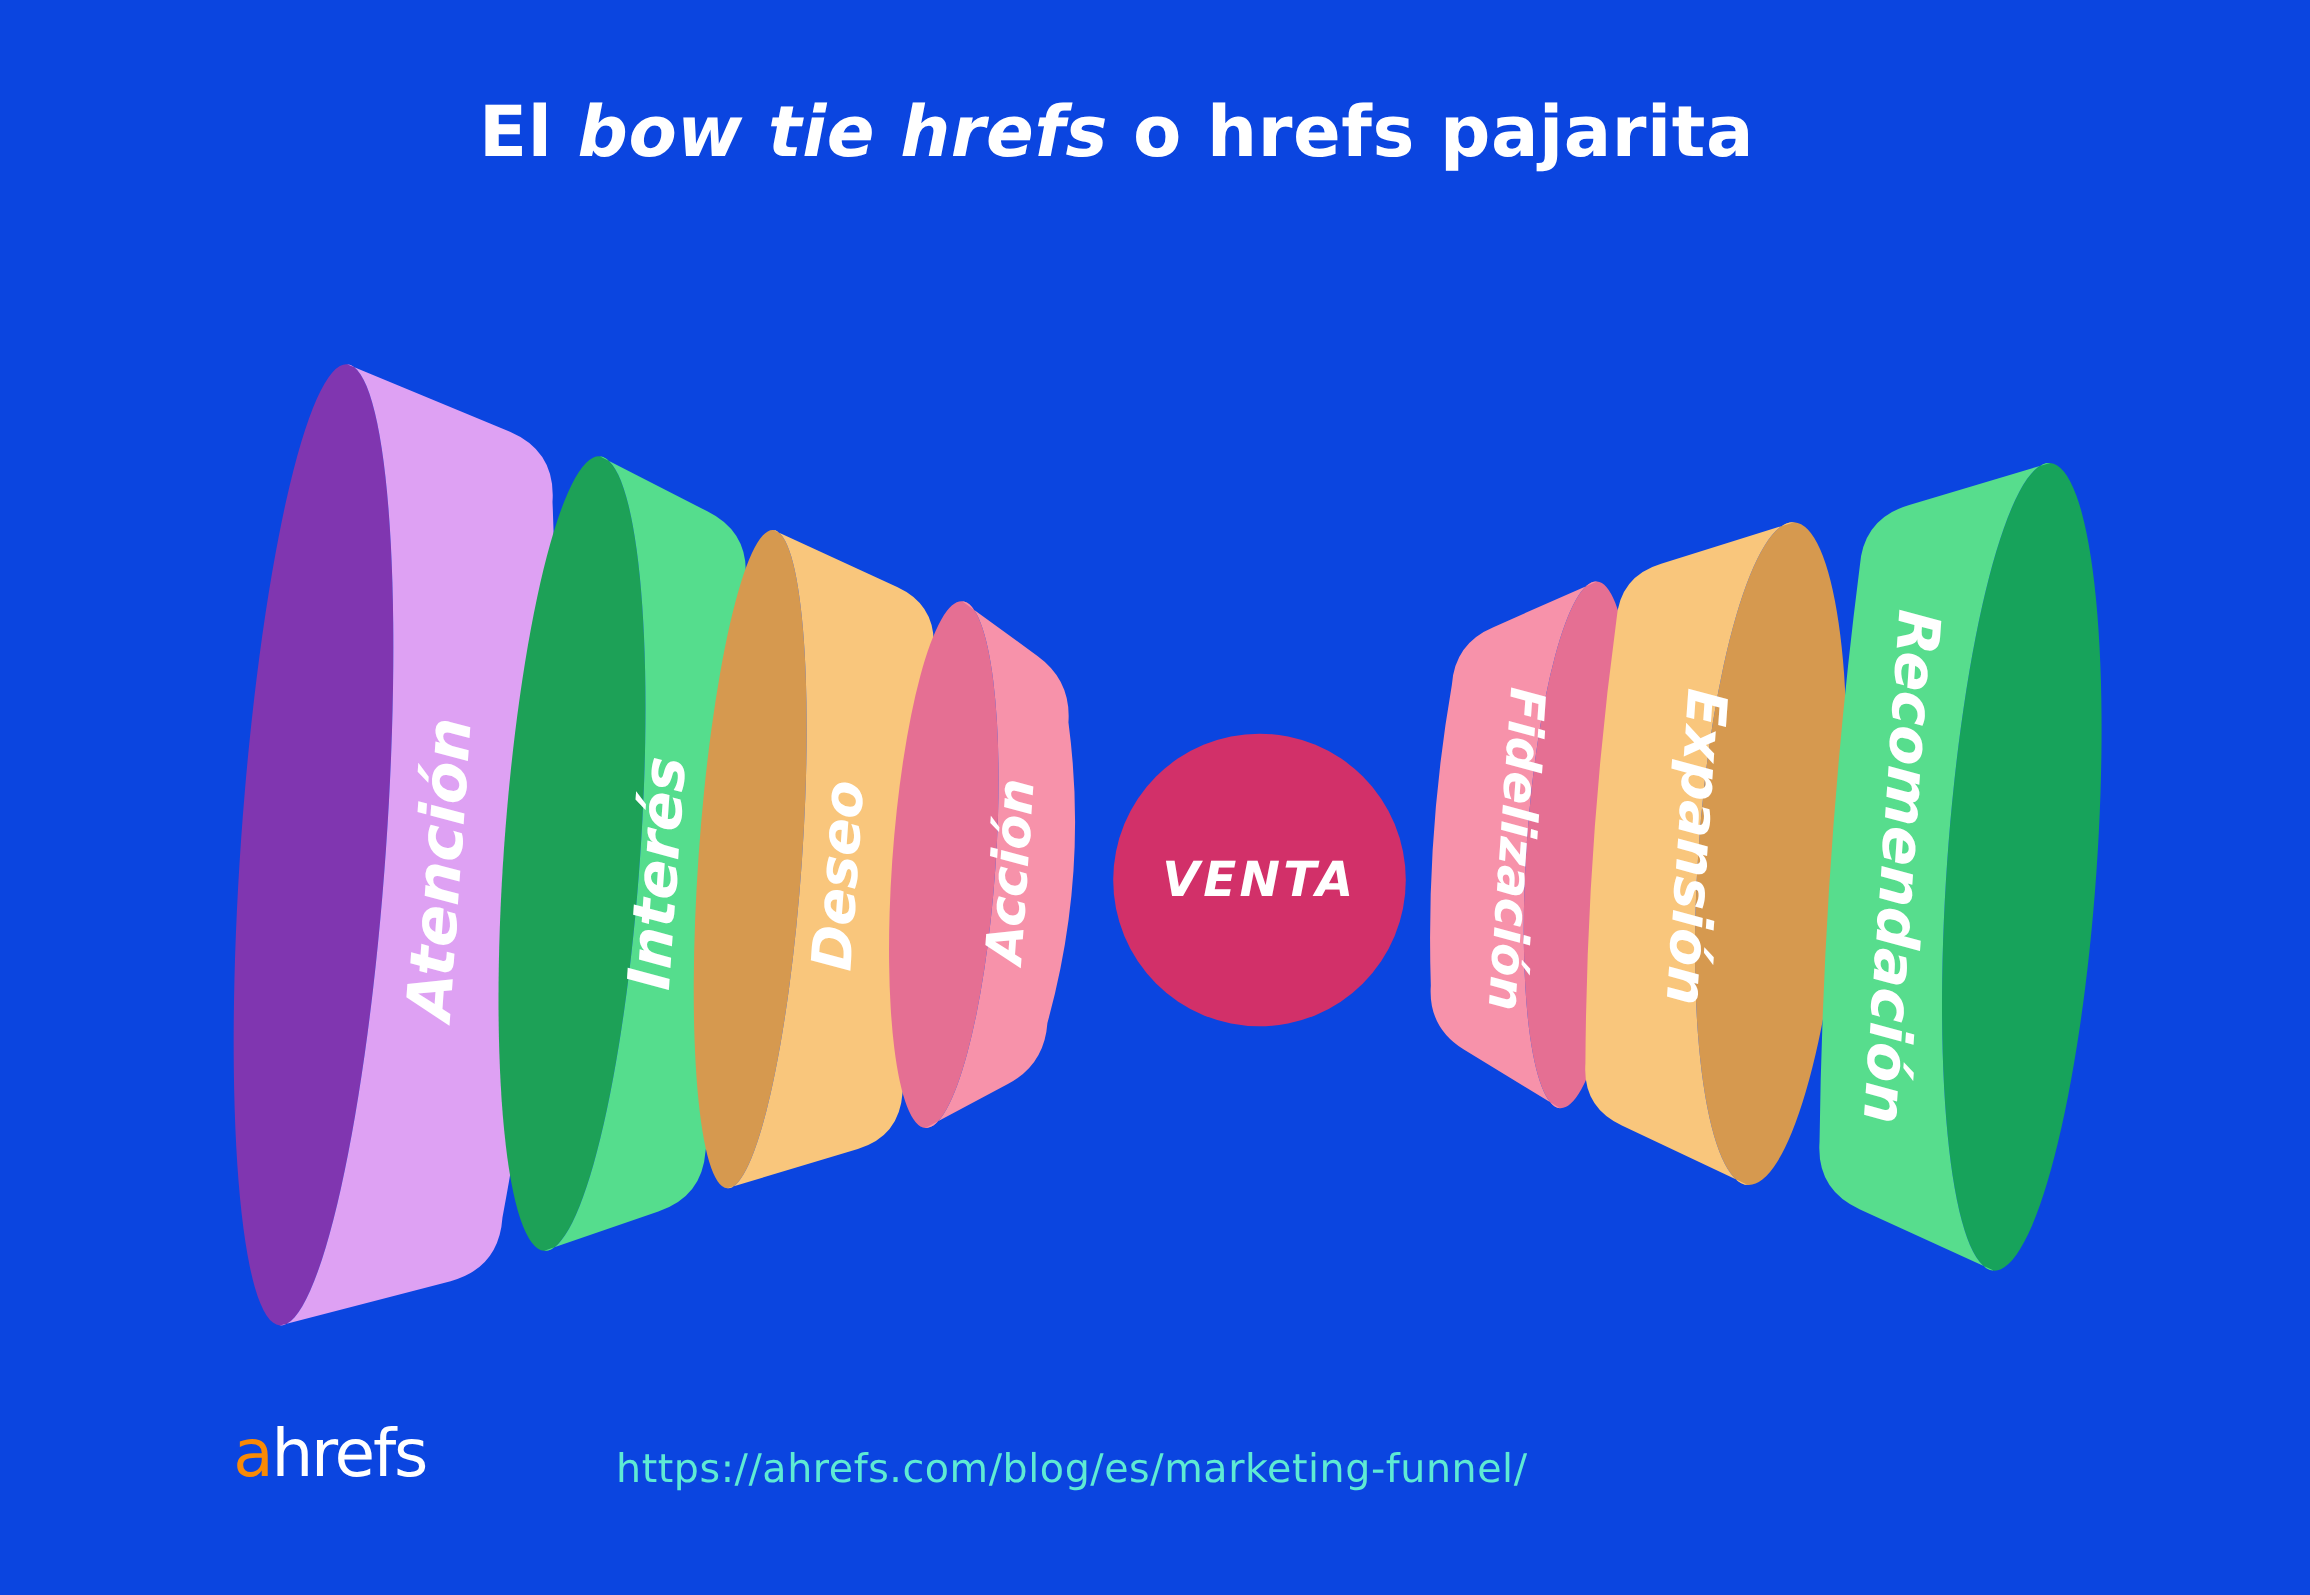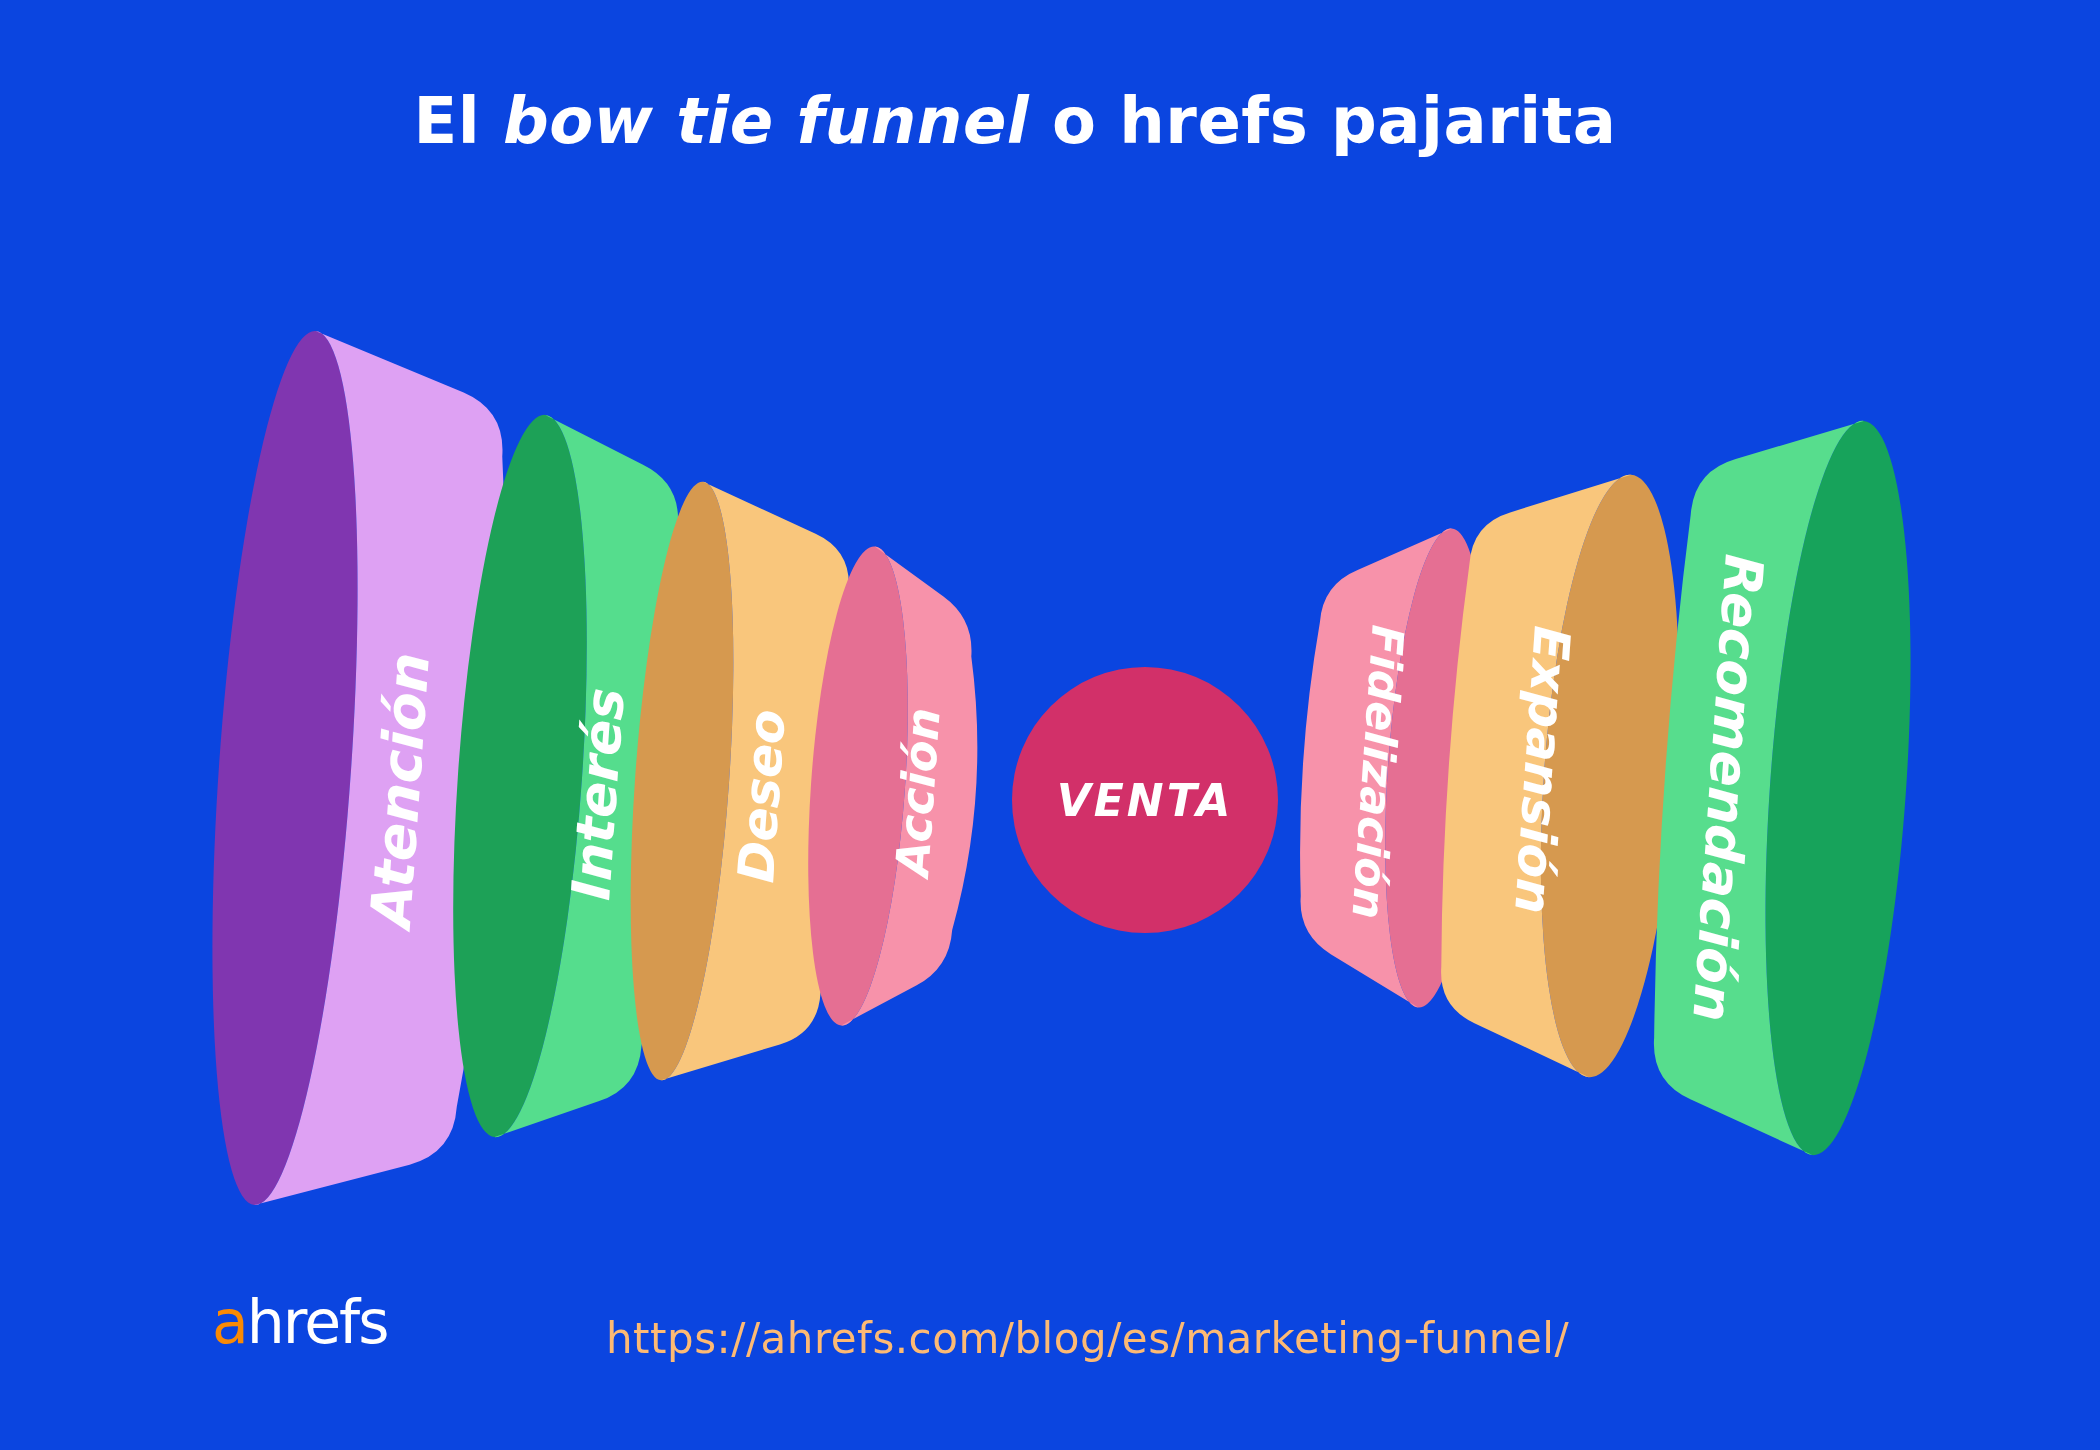--- a/index.html
+++ b/index.html
@@ -30,22 +30,22 @@
     fill: #ffffff; letter-spacing: 3px;
   }
   .footer-logo {
     position: absolute; left: 212px; top: 1292px;
     font-size: 60px; font-weight: 400; line-height: 1;
     color: #ffffff; letter-spacing: -2px;
   }
   .footer-logo .accent { color: #fa8a05; }
   .footer-url {
     position: absolute; left: 560px; top: 1318px;
-    font-size: 42px; font-weight: 400; line-height: 1;
-    color: #fdba74; letter-spacing: 0.5px; margin-left: 46px;
+    font-size: 36px; font-weight: 400; line-height: 1;
+    color: #5eead4; letter-spacing: 0.5px;
   }
 </style>
 </head>
 <body>
 
 <div id="stage">
 
   <svg width="2100" height="1450" viewBox="0 0 2100 1450">
 
     <g transform="rotate(4 285 768)">
@@ -96,21 +96,21 @@
     <text class="venta-label" x="1145" y="800" font-size="44" text-anchor="middle" dominant-baseline="central">VENTA</text>
 
     <text class="seg-label" x="1378" y="772" font-size="44" text-anchor="middle" dominant-baseline="central" transform="rotate(94 1378 772)">Fidelización</text>
 
     <text class="seg-label" x="1542" y="770" font-size="50" text-anchor="middle" dominant-baseline="central" transform="rotate(94 1542 770)">Expansión</text>
 
     <text class="seg-label" x="1728" y="788" font-size="53" text-anchor="middle" dominant-baseline="central" transform="rotate(94 1728 788)">Recomendación</text>
   </svg>
 
   <div class="title">
-    <span>El </span><span class="it">bow tie funnel</span><span> o hrefs pajarita</span>
+    <span>El </span><span class="it">bow tie hrefs</span><span> o hrefs pajarita</span>
   </div>
 
   <div class="footer-logo">
     <span class="accent">a</span><span>hrefs</span>
   </div>
 
   <div class="footer-url">https://ahrefs.com/blog/es/marketing-funnel/</div>
 
 </div>
 

